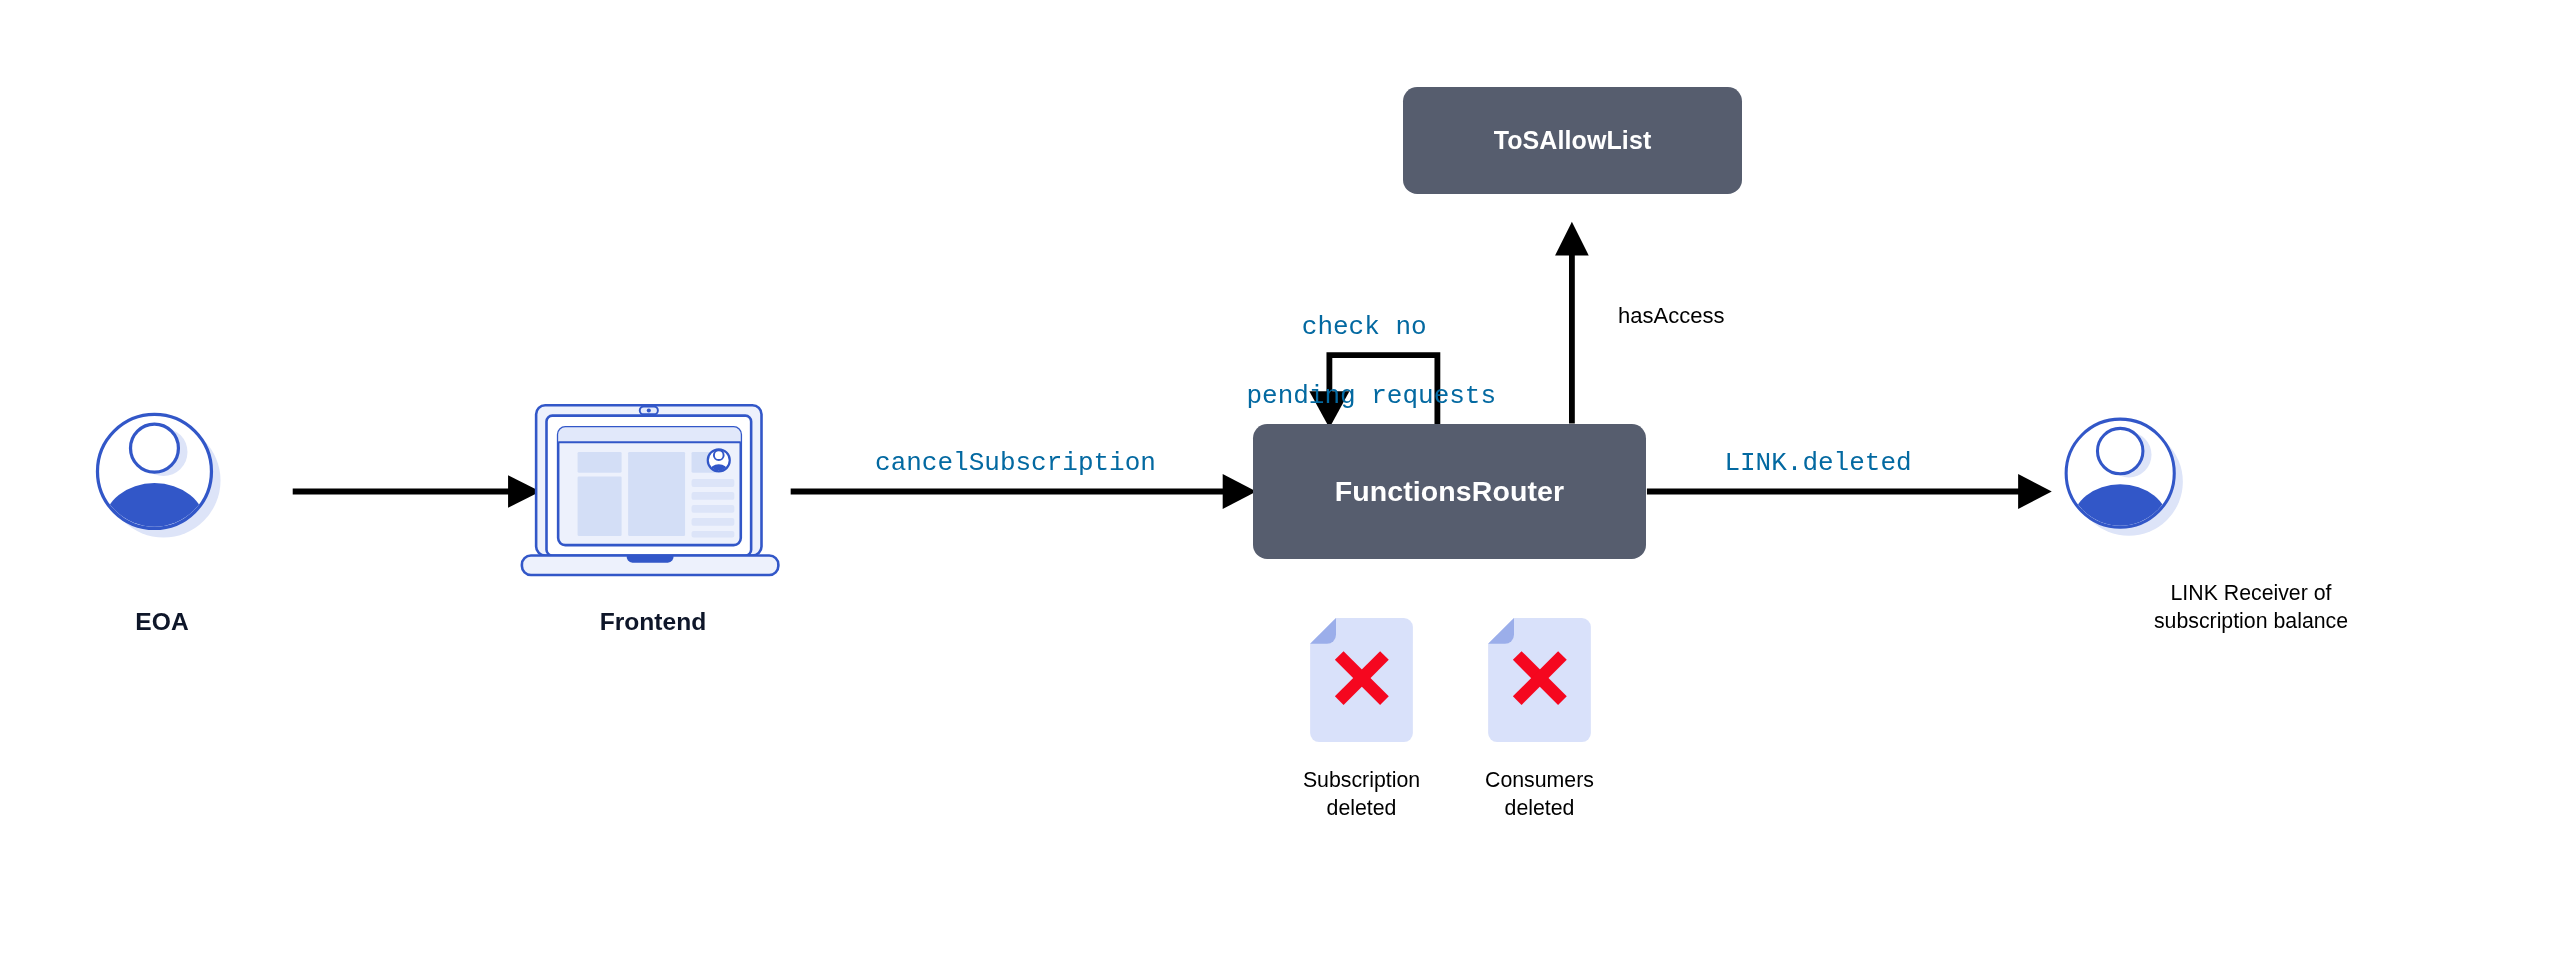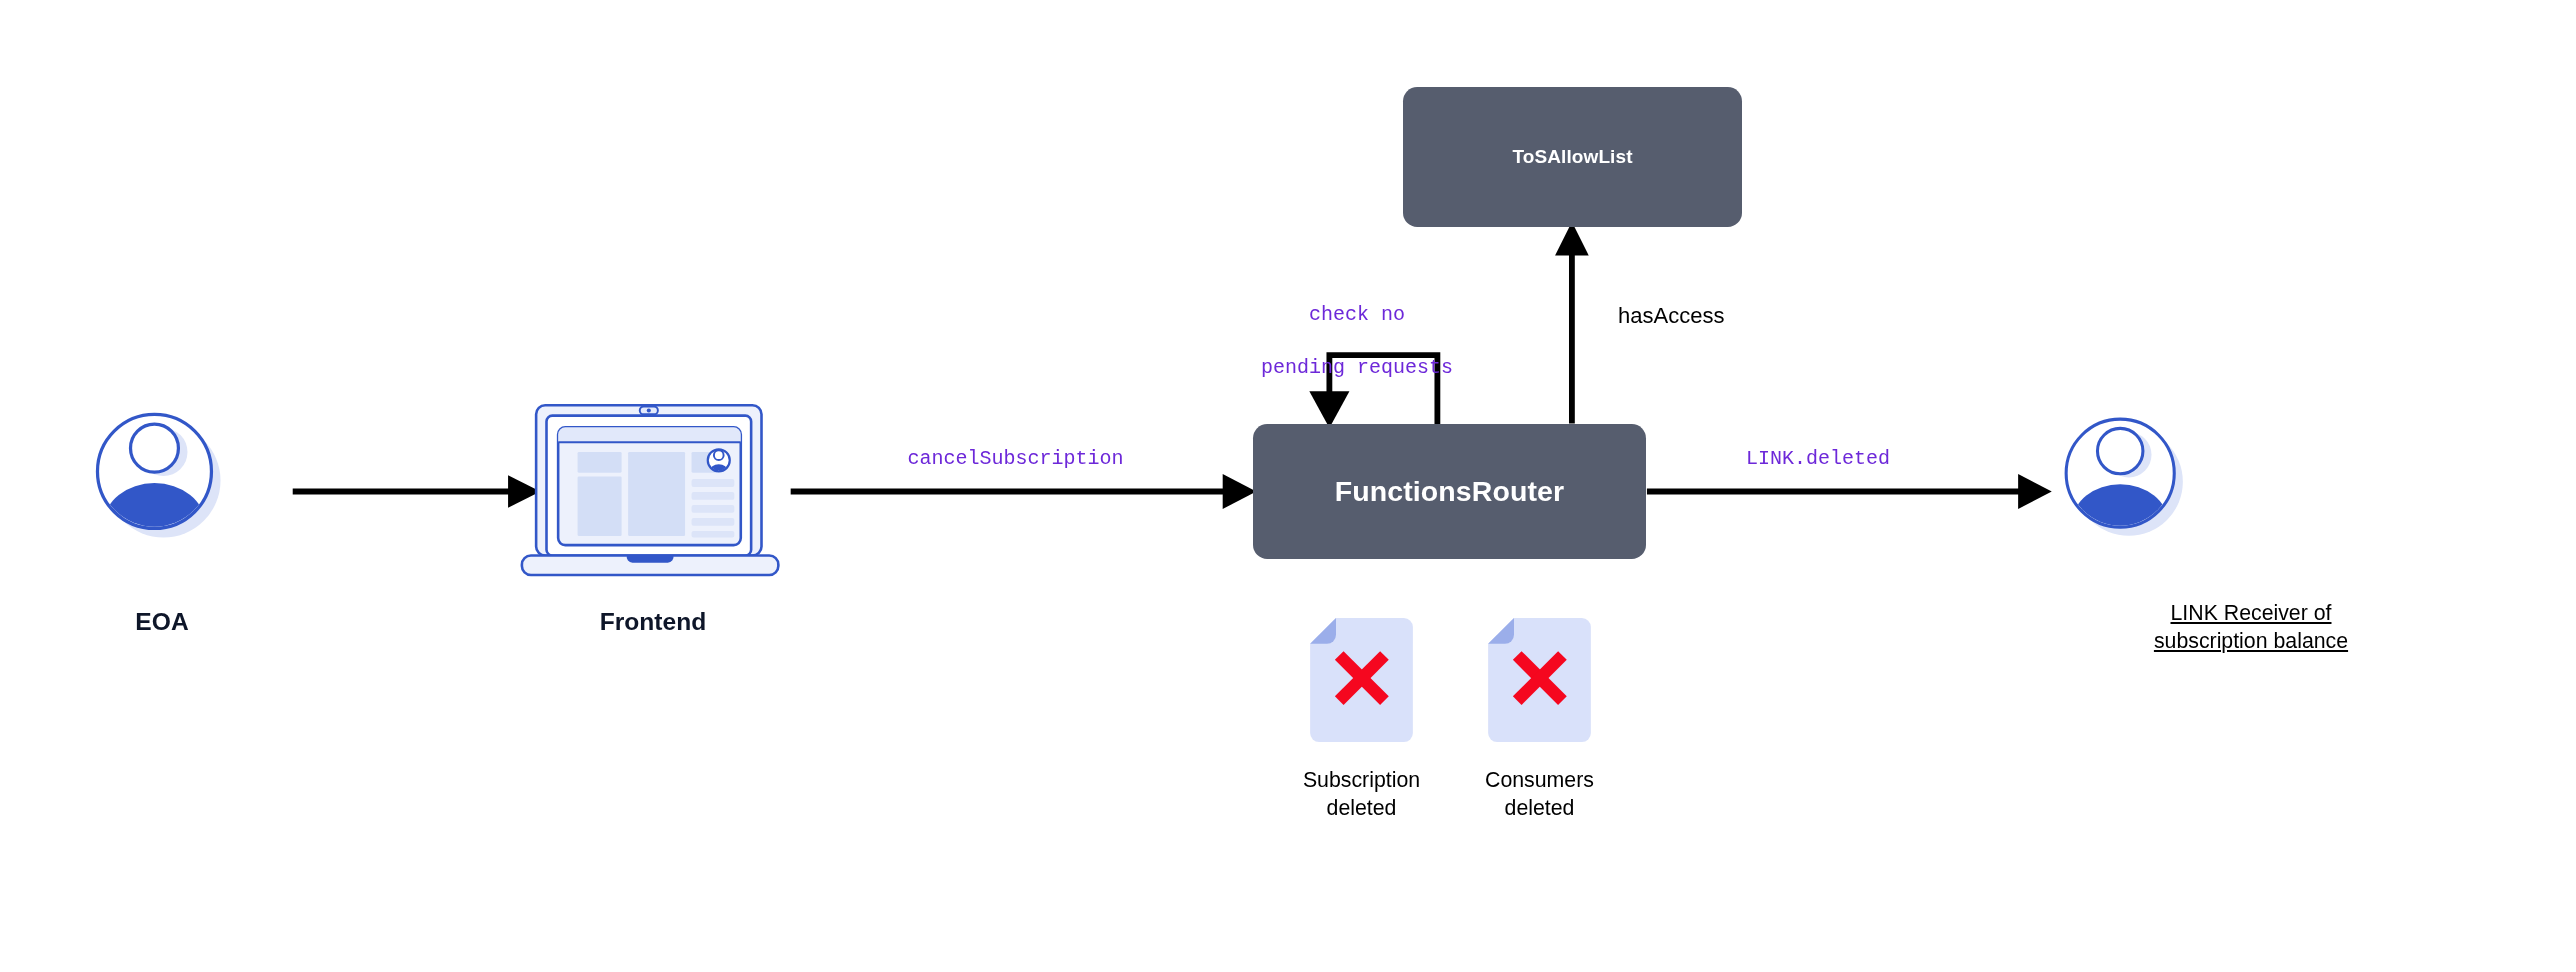--- a/index.html
+++ b/index.html
@@ -40,22 +40,22 @@
     color:#000000;
     font-weight:normal;
     font-size:21.3px;
     text-align:center;
     font-family:"Liberation Sans", sans-serif;
     line-height:1.30;
   }
   
   .edgelabel-mono{
     position:absolute;
-    color:#6d28d9;
-    font-size:20px;
+    color:#0369a1;
+    font-size:26px;
     font-family:"Liberation Mono", monospace;
     text-align:center;
     line-height:1.33;
     white-space:pre;
   }
   .edgelabel-sans{
     position:absolute;
     color:#000000;
     font-size:22px;
     font-family:"Liberation Sans", sans-serif;
@@ -153,21 +153,21 @@
     <g clip-path="url(#miniClip)">
         <ellipse cx="310" cy="110" rx="14" ry="11" fill="#3257C8"></ellipse>
       </g>
     <circle cx="310" cy="85" r="7.5" fill="#ffffff" stroke="#3257C8" stroke-width="3"></circle>
 
     <rect x="6" y="240" width="396" height="30" rx="14" fill="#EDF1FC" stroke="#3257C8" stroke-width="4"></rect>
     <path d="M168,240 h72 a9,9 0 0 1 -9,11 h-54 a9,9 0 0 1 -9,-11 z" fill="#3257C8"></path>
   </svg>
   <div class="caption" style="left:530px;top:607px;width:246px;">Frontend</div>
 
-  <div class="procbox slate" style="left:1403px;top:87px;width:339px;height:140px;font-size:19px;">
+  <div class="procbox slate" style="left:1403px;top:87px;width:339px;height:107px;font-size:25px;">
     <span>ToSAllowList</span>
   </div>
 
   <div class="procbox slate" style="left:1253px;top:424px;width:393px;height:135px;font-size:28.5px;">
     <span>FunctionsRouter</span>
   </div>
 
   <div class="edgelabel-mono" style="left:854px;top:446px;width:323px;">cancelSubscription</div>
 
   <div class="edgelabel-mono" style="left:1669px;top:446px;width:298px;">LINK.deleted</div>
@@ -210,20 +210,20 @@
     <circle cx="98" cy="98" r="88" fill="#ffffff" stroke="#3257C8" stroke-width="5"></circle>
     <clipPath id="rcvClip">
         <circle cx="98" cy="98" r="85.5"></circle>
       </clipPath>
     <g clip-path="url(#rcvClip)">
       <ellipse cx="98" cy="178" rx="78" ry="62" fill="#3257C8"></ellipse>
     </g>
     <circle cx="112" cy="68" r="37" fill="#DDE4F8"></circle>
     <circle cx="98" cy="62" r="37" fill="#ffffff" stroke="#3257C8" stroke-width="5"></circle>
   </svg>
-  <div class="subcap" style="left:2057px;top:600px;width:388px;text-decoration:underline;">
+  <div class="subcap" style="left:2057px;top:580px;width:388px;">
     <span>LINK Receiver of</span><br>
     <span>subscription balance</span>
   </div>
 
 
 </div>
 
 
 </body></html>

